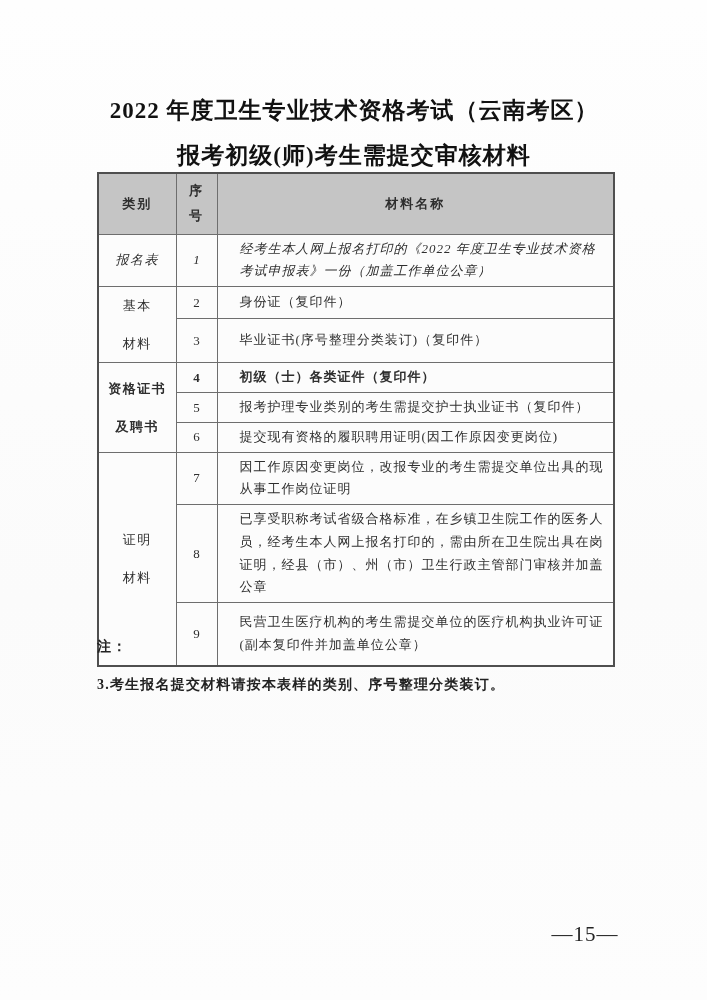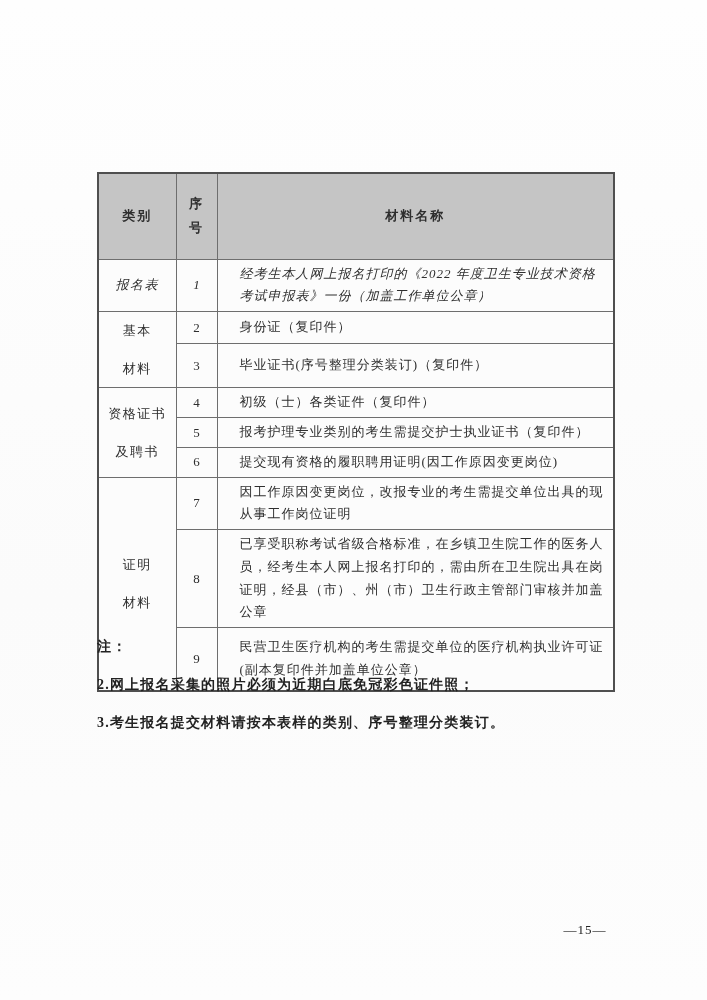--- a/index.html
+++ b/index.html
@@ -46,25 +46,25 @@
   }
   table.materials { border: 2px solid #4f4f4f; }
   thead th {
     background: #c5c5c5;
     font-weight: bold;
     font-size: 15px;
     color: #1c1c1c;
     text-align: center;
     letter-spacing: 2px;
   }
-  tr.h-head   { height: 86px; }
+  tr.h-head   { height: 61px; }
   tr.h-r1 { height: 50px; font-style: italic; }
   tr.h-r2 { height: 27px; }
   tr.h-r3 { height: 41px; }
-  tr.h-r4 { height: 27px; }
+  tr.h-r4 { height: 27px; font-weight: bold; }
   tr.h-r5 { height: 23px; }
   tr.h-r6 { height: 27px; }
   tr.h-r7 { height: 52px; }
   tr.h-r8 { height: 73px; }
   tr.h-r9 { height: 63px; }
   td.cat {
     text-align: center;
     white-space: pre-line;
     line-height: 2.9;
     letter-spacing: 1.5px;
@@ -94,30 +94,34 @@
     line-height: 38px;
   }
   .notes .note-label { display: block; }
   .notes .note-item { display: block; }
   .page-number {
     position: absolute;
     top: 922px;
     left: 525px;
     width: 120px;
     text-align: center;
-    font-size: 13px;
+    font-size: 21px;
     color: #222;
     letter-spacing: 1px;
   }
 </style>
 </head>
 <body>
 
 <div class="page">
 
+  <h1 class="title">
+    <span class="line">2022 年度卫生专业技术资格考试（云南考区）</span>
+    <span class="line">报考初级(师)考生需提交审核材料</span>
+  </h1>
 
   <table class="materials">
     <colgroup>
       <col style="width:78px">
       <col style="width:41px">
       <col style="width:397px">
     </colgroup>
     <thead>
       <tr class="h-head">
         <th>类别</th>
@@ -168,19 +172,18 @@
       </tr>
       <tr class="h-r9">
         <td class="seq">9</td>
         <td class="mat">民营卫生医疗机构的考生需提交单位的医疗机构执业许可证(副本复印件并加盖单位公章）</td>
       </tr>
     </tbody>
   </table>
 
   <div class="notes">
     <span class="note-label">注：</span>
-    <span class="note-item">2.网上报名采集的照片必须为近期白底免冠彩色证件照；</span>
     <span class="note-item">3.考生报名提交材料请按本表样的类别、序号整理分类装订。</span>
   </div>
 
   <div class="page-number">—15—</div>
 
 </div>
 
 </body></html>

